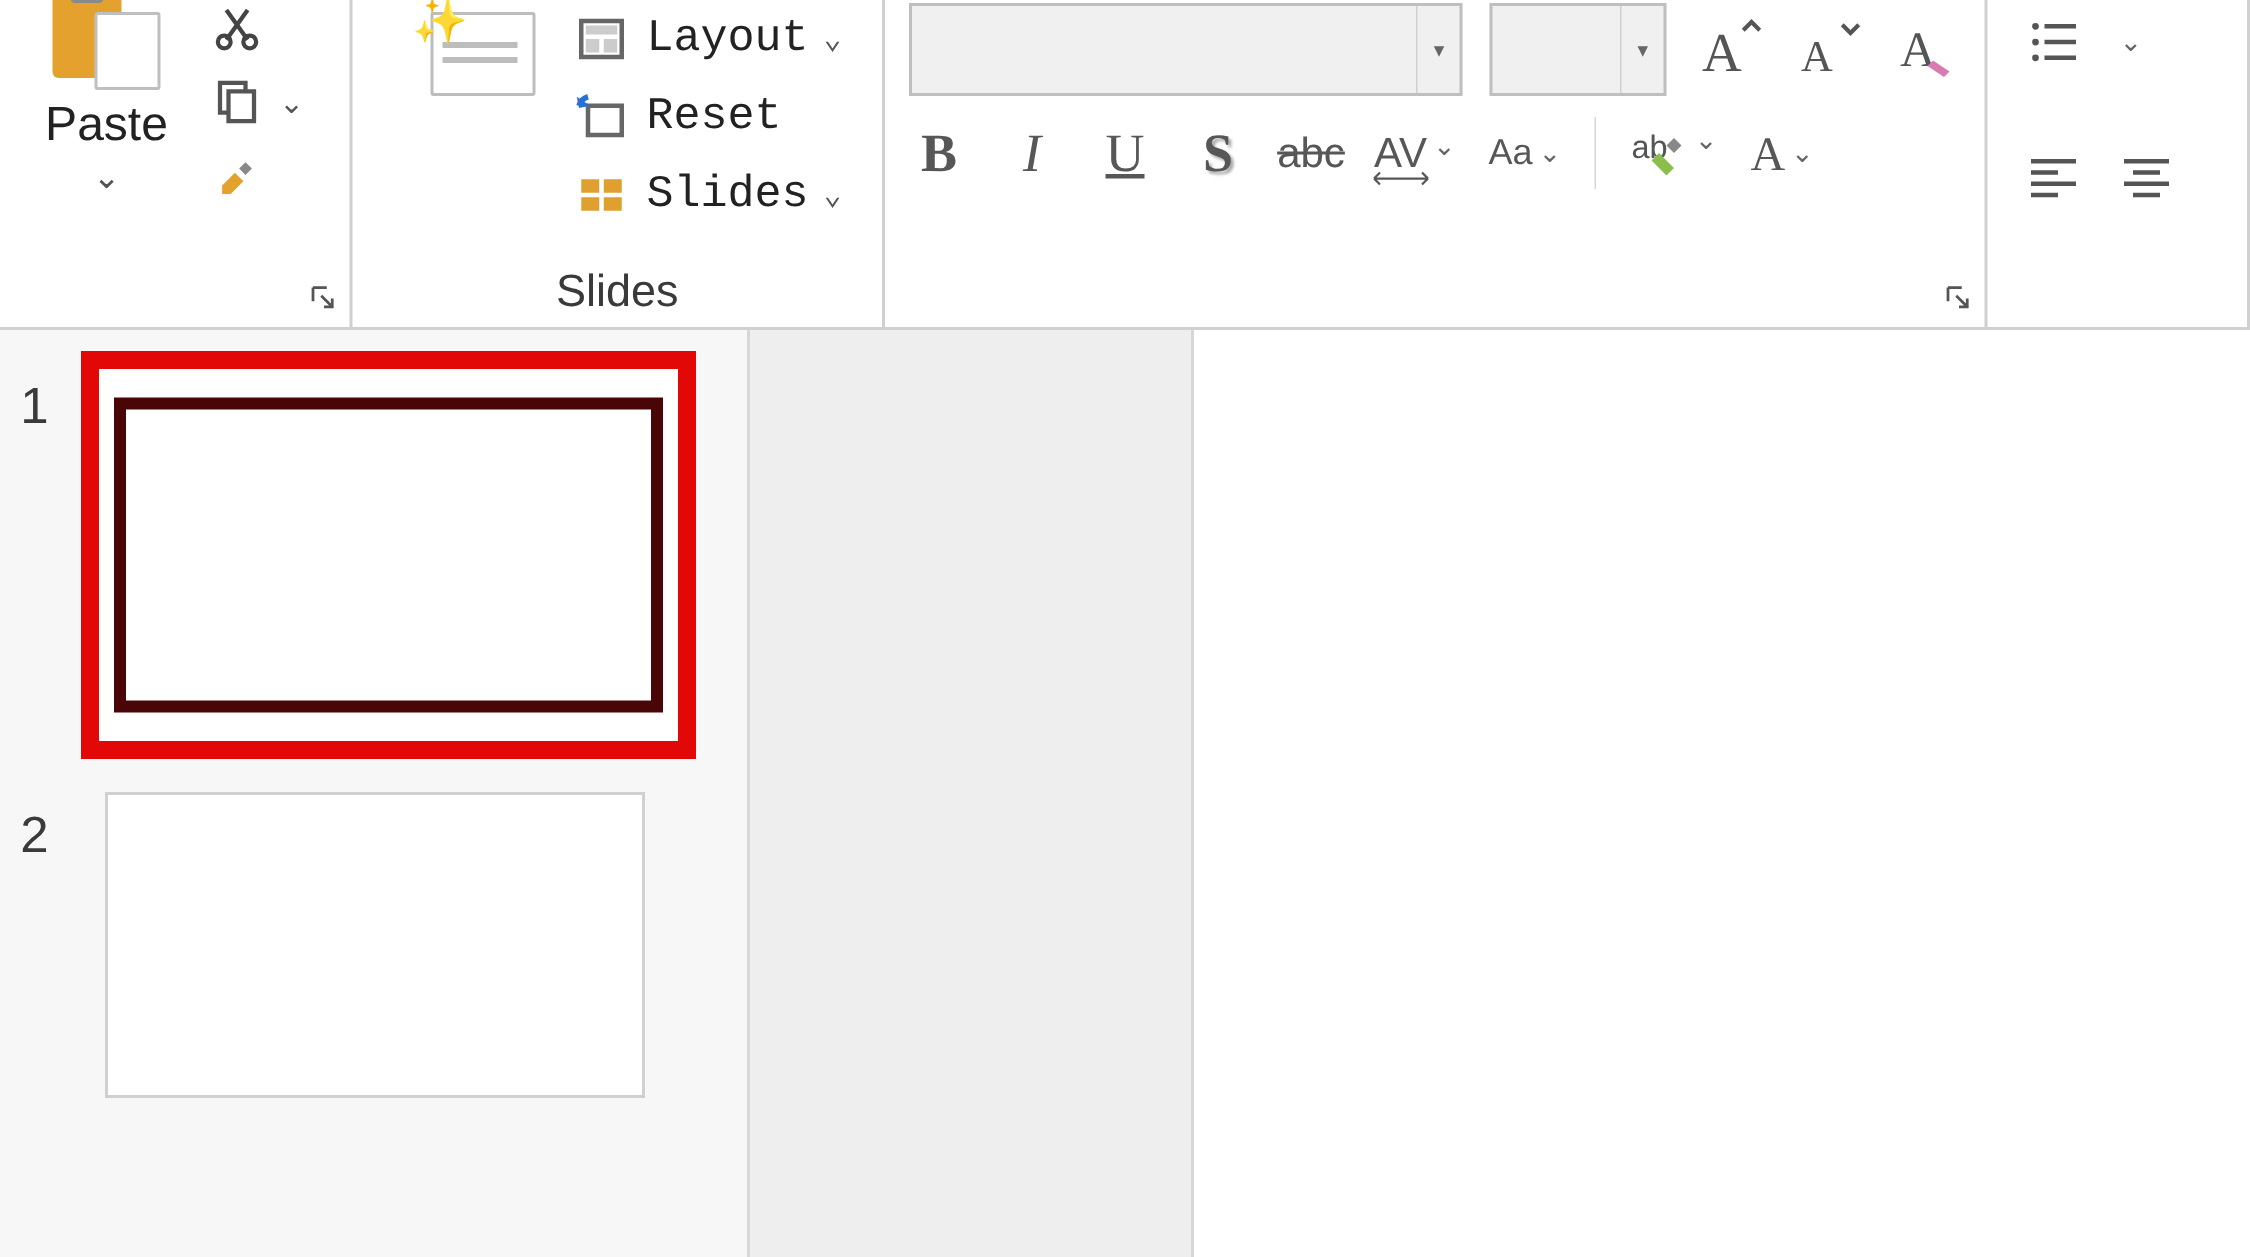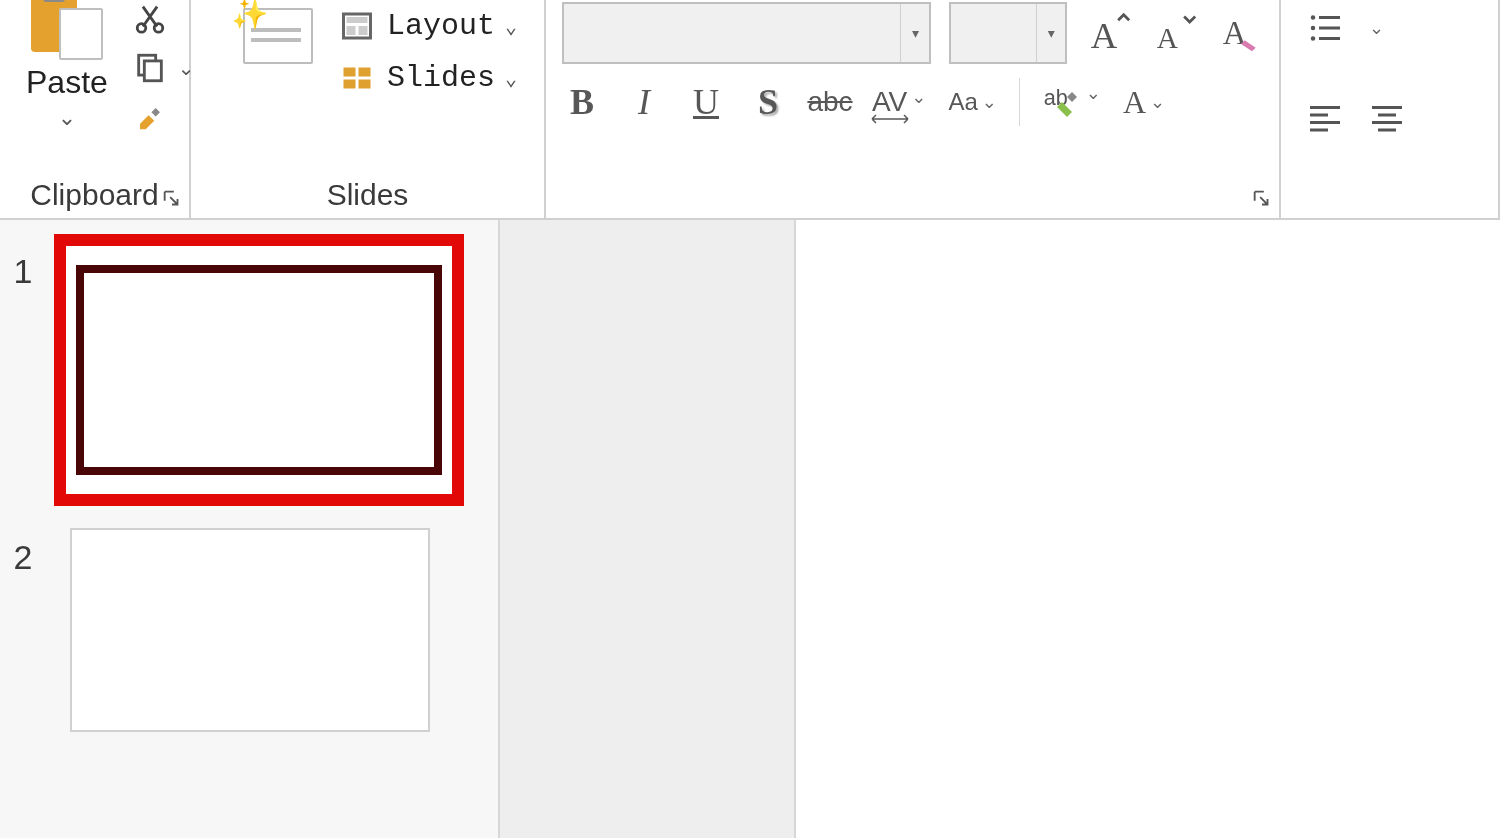--- a/index.html
+++ b/index.html
@@ -3,21 +3,21 @@
 <meta charset="utf-8">
 <style>
 html,body{margin:0;padding:0;width:1500px;height:838px;font-family:"Segoe UI",Arial,sans-serif;background:#fff;overflow:hidden;color:#222;}
 .ribbon{display:flex;height:218px;border-bottom:2px solid #d0d0d0;background:#fff;}
 .group{position:relative;border-right:2px solid #d0d0d0;height:100%;display:flex;flex-direction:column;box-sizing:border-box;}
 .group-label{position:absolute;bottom:6px;left:0;right:0;text-align:center;font-size:30px;color:#3a3a3a;}
 .launcher{position:absolute;right:6px;bottom:8px;width:22px;height:22px;}
 .launcher svg{width:22px;height:22px;}
 
 
-.clipboard{width:191px;}
+.clipboard{width:235px;}
 .clip-top{display:flex;padding:0 10px 0 26px;gap:24px;}
 .paste-col{display:flex;flex-direction:column;align-items:center;width:90px;}
 .paste-icon{width:76px;height:64px;position:relative;margin-top:-6px;}
 .paste-icon .board{position:absolute;left:2px;top:0;width:46px;height:58px;background:#e4a12d;border-radius:4px;}
 .paste-icon .clip{position:absolute;left:14px;top:-6px;width:22px;height:14px;background:#8a8a8a;border-radius:3px;}
 .paste-icon .sheet{position:absolute;left:30px;top:14px;width:40px;height:48px;background:#fff;border:2px solid #bfbfbf;border-radius:2px;}
 .paste-label{font-size:32px;margin-top:6px;}
 .paste-drop{font-size:22px;color:#555;margin-top:4px;}
 .side-tools{display:flex;flex-direction:column;gap:14px;align-items:flex-start;padding-top:0;}
 .tool-row{display:flex;align-items:center;gap:10px;}
@@ -111,21 +111,20 @@
         <div class="tool-row">
           <div class="icon-sm">
             <svg viewBox="0 0 24 24" width="34" height="34">
                 <path d="M5 16l6-6 4 4-6 6H5v-4z" fill="#e4a12d"></path>
                 <path d="M13 8l3-3 3 3-3 3z" fill="#888"></path>
               </svg>
           </div>
         </div>
       </div>
     </div>
-    <div class="group-label">Clipboard</div>
     <div class="launcher">
       <svg viewBox="0 0 24 24">
           <path d="M4 4h10M4 4v10" stroke="#555" stroke-width="2" fill="none"></path>
           <path d="M10 10l8 8M18 12v6h-6" stroke="#555" stroke-width="2" fill="none"></path>
         </svg>
     </div>
   </div>
 
   <div class="group slides">
     <div class="slides-body">
@@ -142,20 +141,30 @@
           <div class="ss-ico">
             <svg viewBox="0 0 24 24" width="36" height="36">
                 <rect x="3" y="4" width="18" height="16" stroke="#666" stroke-width="2" fill="#fff"></rect>
                 <rect x="5" y="6" width="14" height="4" fill="#ccc"></rect>
                 <rect x="5" y="12" width="6" height="6" fill="#ccc"></rect>
                 <rect x="13" y="12" width="6" height="6" fill="#ccc"></rect>
               </svg>
           </div>
           <span class="ss-lbl">Layout</span>
           <span class="chev">⌄</span>
+        </div>
+        <div class="ss-row">
+          <div class="ss-ico">
+            <svg viewBox="0 0 24 24" width="36" height="36">
+                <rect x="6" y="7" width="15" height="13" stroke="#666" stroke-width="2" fill="#fff"></rect>
+                <path d="M6 3a6 6 0 00-4 4" stroke="#2a6fd6" stroke-width="2.5" fill="none"></path>
+                <path d="M1 3l1 5 5-1" fill="#2a6fd6"></path>
+              </svg>
+          </div>
+          <span class="ss-lbl">Reset</span>
         </div>
         <div class="ss-row">
           <div class="ss-ico">
             <svg viewBox="0 0 24 24" width="36" height="36">
                 <rect x="3" y="5" width="8" height="6" fill="#e0a030"></rect>
                 <rect x="3" y="13" width="8" height="6" fill="#e0a030"></rect>
                 <rect x="13" y="5" width="8" height="6" fill="#e0a030"></rect>
                 <rect x="13" y="13" width="8" height="6" fill="#e0a030"></rect>
               </svg>
           </div>

